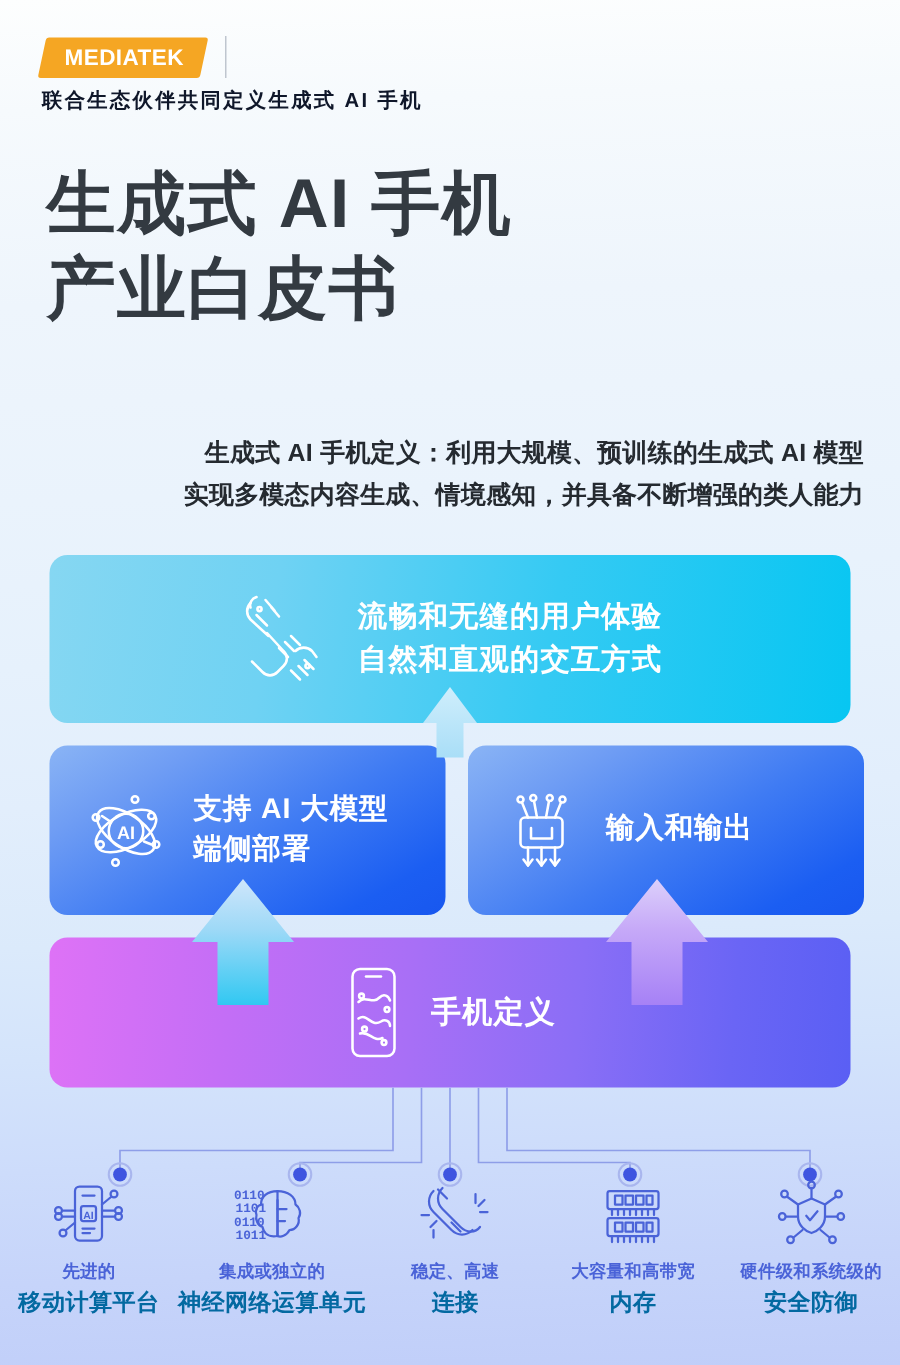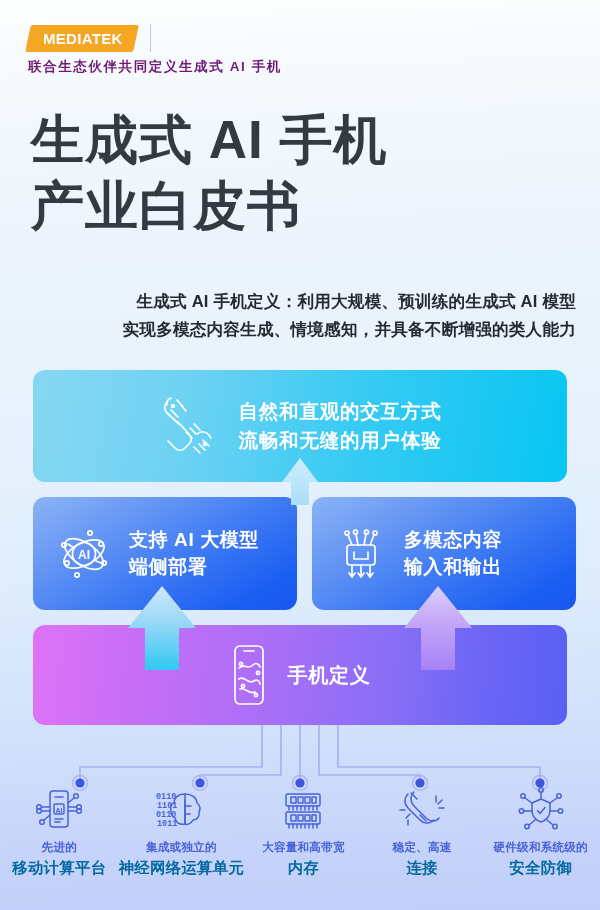--- a/index.html
+++ b/index.html
@@ -56,30 +56,30 @@
   .cp-name {
     font-size: 18px; font-weight: 700; color: #16181c;
     letter-spacing: -0.2px; display: block;
   }
   .cp-tag {
     font-size: 8.2px; color: #3d4148; display: block;
     margin-top: 2.5px; letter-spacing: 0.15px;
   }
   .subtitle {
     position: absolute; left: 28px; top: 58px;
-    font-size: 13.5px; font-weight: 700; color: #701a75;
+    font-size: 13.5px; font-weight: 700; color: #0f172a;
     letter-spacing: 1.6px;
   }
 
   
   .title-block {
     position: absolute; left: 31px; top: 107px;
   }
   .title-line {
-    font-size: 53px; font-weight: 700; color: #333a41;
+    font-size: 46px; font-weight: 700; color: #333a41;
     letter-spacing: 1px; line-height: 1.24;
     white-space: nowrap;
   }
 
   
   .definition {
     position: absolute; left: 31px; top: 288px; width: 545px;
   }
   .def-line {
     font-size: 16.6px; font-weight: 700; color: #252a30;
@@ -229,22 +229,22 @@
           <path d="M35 30 L41 36"></path>
           <path d="M38 40 C41 37 46 37 49 40 L52 44"></path>
           <path d="M44 46 L50 52"></path>
           <path d="M40 50 L46 56"></path>
           <path d="M35 53 L41 59"></path>
           <circle cx="14" cy="12" r="1.4"></circle>
           <circle cx="46" cy="50" r="1.4"></circle>
         </g>
       </svg>
       <div>
+        <div class="blk-text">流畅和无缝的用户体验</div>
         <div class="blk-text">自然和直观的交互方式</div>
-        <div class="blk-text">流畅和无缝的用户体验</div>
       </div>
     </div>
   </div>
 
   <div class="blk blk-mid blk-mid-l">
     <div class="blk-inner">
       <svg class="blk-icon" width="58" height="58" viewBox="0 0 58 58">
         <g fill="none" stroke="#ffffff" stroke-width="1.7" stroke-linecap="round">
           <ellipse cx="29" cy="29" rx="22" ry="11" transform="rotate(-28 29 29)"></ellipse>
           <ellipse cx="29" cy="29" rx="22" ry="11" transform="rotate(34 29 29)"></ellipse>
@@ -283,21 +283,20 @@
             <circle cx="41" cy="8" r="2"></circle>
           <path d="M18 40 L18 52"></path>
             <path d="M15 48 L18 52 L21 48"></path>
           <path d="M27 40 L27 52"></path>
             <path d="M24 48 L27 52 L30 48"></path>
           <path d="M36 40 L36 52"></path>
             <path d="M33 48 L36 52 L39 48"></path>
         </g>
       </svg>
       <div>
-        <div class="blk-text">多模态内容</div>
         <div class="blk-text">输入和输出</div>
       </div>
     </div>
   </div>
 
   <div class="blk blk-bot">
     <div class="blk-inner">
       <svg class="blk-icon" width="40" height="64" viewBox="0 0 40 64">
         <g fill="none" stroke="#ffffff" stroke-width="1.7" stroke-linecap="round" stroke-linejoin="round">
           <rect x="6" y="3" width="28" height="58" rx="5"></rect>
@@ -390,59 +389,59 @@
       </svg>
     </div>
     <div class="feat-sub">集成或独立的</div>
     <div class="feat-main">神经网络运算单元</div>
   </div>
 
   <div class="feat">
     <div class="feat-icon">
       <svg width="56" height="46" viewBox="0 0 56 46">
         <g fill="none" stroke="#4a63d8" stroke-width="1.5" stroke-linecap="round" stroke-linejoin="round">
+          <path d="M14 8 C10 12 10 18 14 22 L26 34 C30 38 36 38 40 34"></path>
+          <path d="M20 6 C16 10 16 16 20 20 L32 32 C36 36 42 36 45 32"></path>
+          <path d="M17 7 L23 13 M26 29 L32 35"></path>
+          <path d="M42 10 L42 16"></path>
+          <path d="M48 14 L44 18"></path>
+          <path d="M50 22 L45 22"></path>
+          <path d="M16 28 L12 32"></path>
+          <path d="M11 24 L6 24"></path>
+          <path d="M14 34 L14 39"></path>
+        </g>
+      </svg>
+    </div>
+    <div class="feat-sub">稳定、高速</div>
+    <div class="feat-main">连接</div>
+  </div>
+
+  <div class="feat">
+    <div class="feat-icon">
+      <svg width="56" height="46" viewBox="0 0 56 46">
+        <g fill="none" stroke="#4a63d8" stroke-width="1.5" stroke-linecap="round" stroke-linejoin="round">
           <rect x="11" y="8" width="34" height="12" rx="1.5"></rect>
           <rect x="11" y="26" width="34" height="12" rx="1.5"></rect>
           <rect x="16" y="11" width="5" height="6"></rect>
             <rect x="23" y="11" width="5" height="6"></rect>
           <rect x="30" y="11" width="5" height="6"></rect>
             <rect x="37" y="11" width="4" height="6"></rect>
           <rect x="16" y="29" width="5" height="6"></rect>
             <rect x="23" y="29" width="5" height="6"></rect>
           <rect x="30" y="29" width="5" height="6"></rect>
             <rect x="37" y="29" width="4" height="6"></rect>
           <path d="M14 20 L14 24 M18 20 L18 24 M22 20 L22 24 M26 20 L26 24
                    M30 20 L30 24 M34 20 L34 24 M38 20 L38 24 M42 20 L42 24"></path>
           <path d="M14 38 L14 42 M18 38 L18 42 M22 38 L22 42 M26 38 L26 42
                    M30 38 L30 42 M34 38 L34 42 M38 38 L38 42 M42 38 L42 42"></path>
         </g>
       </svg>
     </div>
     <div class="feat-sub">大容量和高带宽</div>
     <div class="feat-main">内存</div>
-  </div>
-
-  <div class="feat">
-    <div class="feat-icon">
-      <svg width="56" height="46" viewBox="0 0 56 46">
-        <g fill="none" stroke="#4a63d8" stroke-width="1.5" stroke-linecap="round" stroke-linejoin="round">
-          <path d="M14 8 C10 12 10 18 14 22 L26 34 C30 38 36 38 40 34"></path>
-          <path d="M20 6 C16 10 16 16 20 20 L32 32 C36 36 42 36 45 32"></path>
-          <path d="M17 7 L23 13 M26 29 L32 35"></path>
-          <path d="M42 10 L42 16"></path>
-          <path d="M48 14 L44 18"></path>
-          <path d="M50 22 L45 22"></path>
-          <path d="M16 28 L12 32"></path>
-          <path d="M11 24 L6 24"></path>
-          <path d="M14 34 L14 39"></path>
-        </g>
-      </svg>
-    </div>
-    <div class="feat-sub">稳定、高速</div>
-    <div class="feat-main">连接</div>
   </div>
 
   <div class="feat">
     <div class="feat-icon">
       <svg width="58" height="46" viewBox="0 0 58 46">
         <g fill="none" stroke="#4a63d8" stroke-width="1.5" stroke-linecap="round" stroke-linejoin="round">
           <path d="M29 13 L38 17 L38 25 C38 31 33 35 29 36 C25 35 20 31 20 25 L20 17 Z"></path>
           <path d="M25.5 24.5 L28 27.5 L33 21.5"></path>
           <path d="M29 13 L29 6"></path>
             <circle cx="29" cy="4" r="2.2"></circle>

